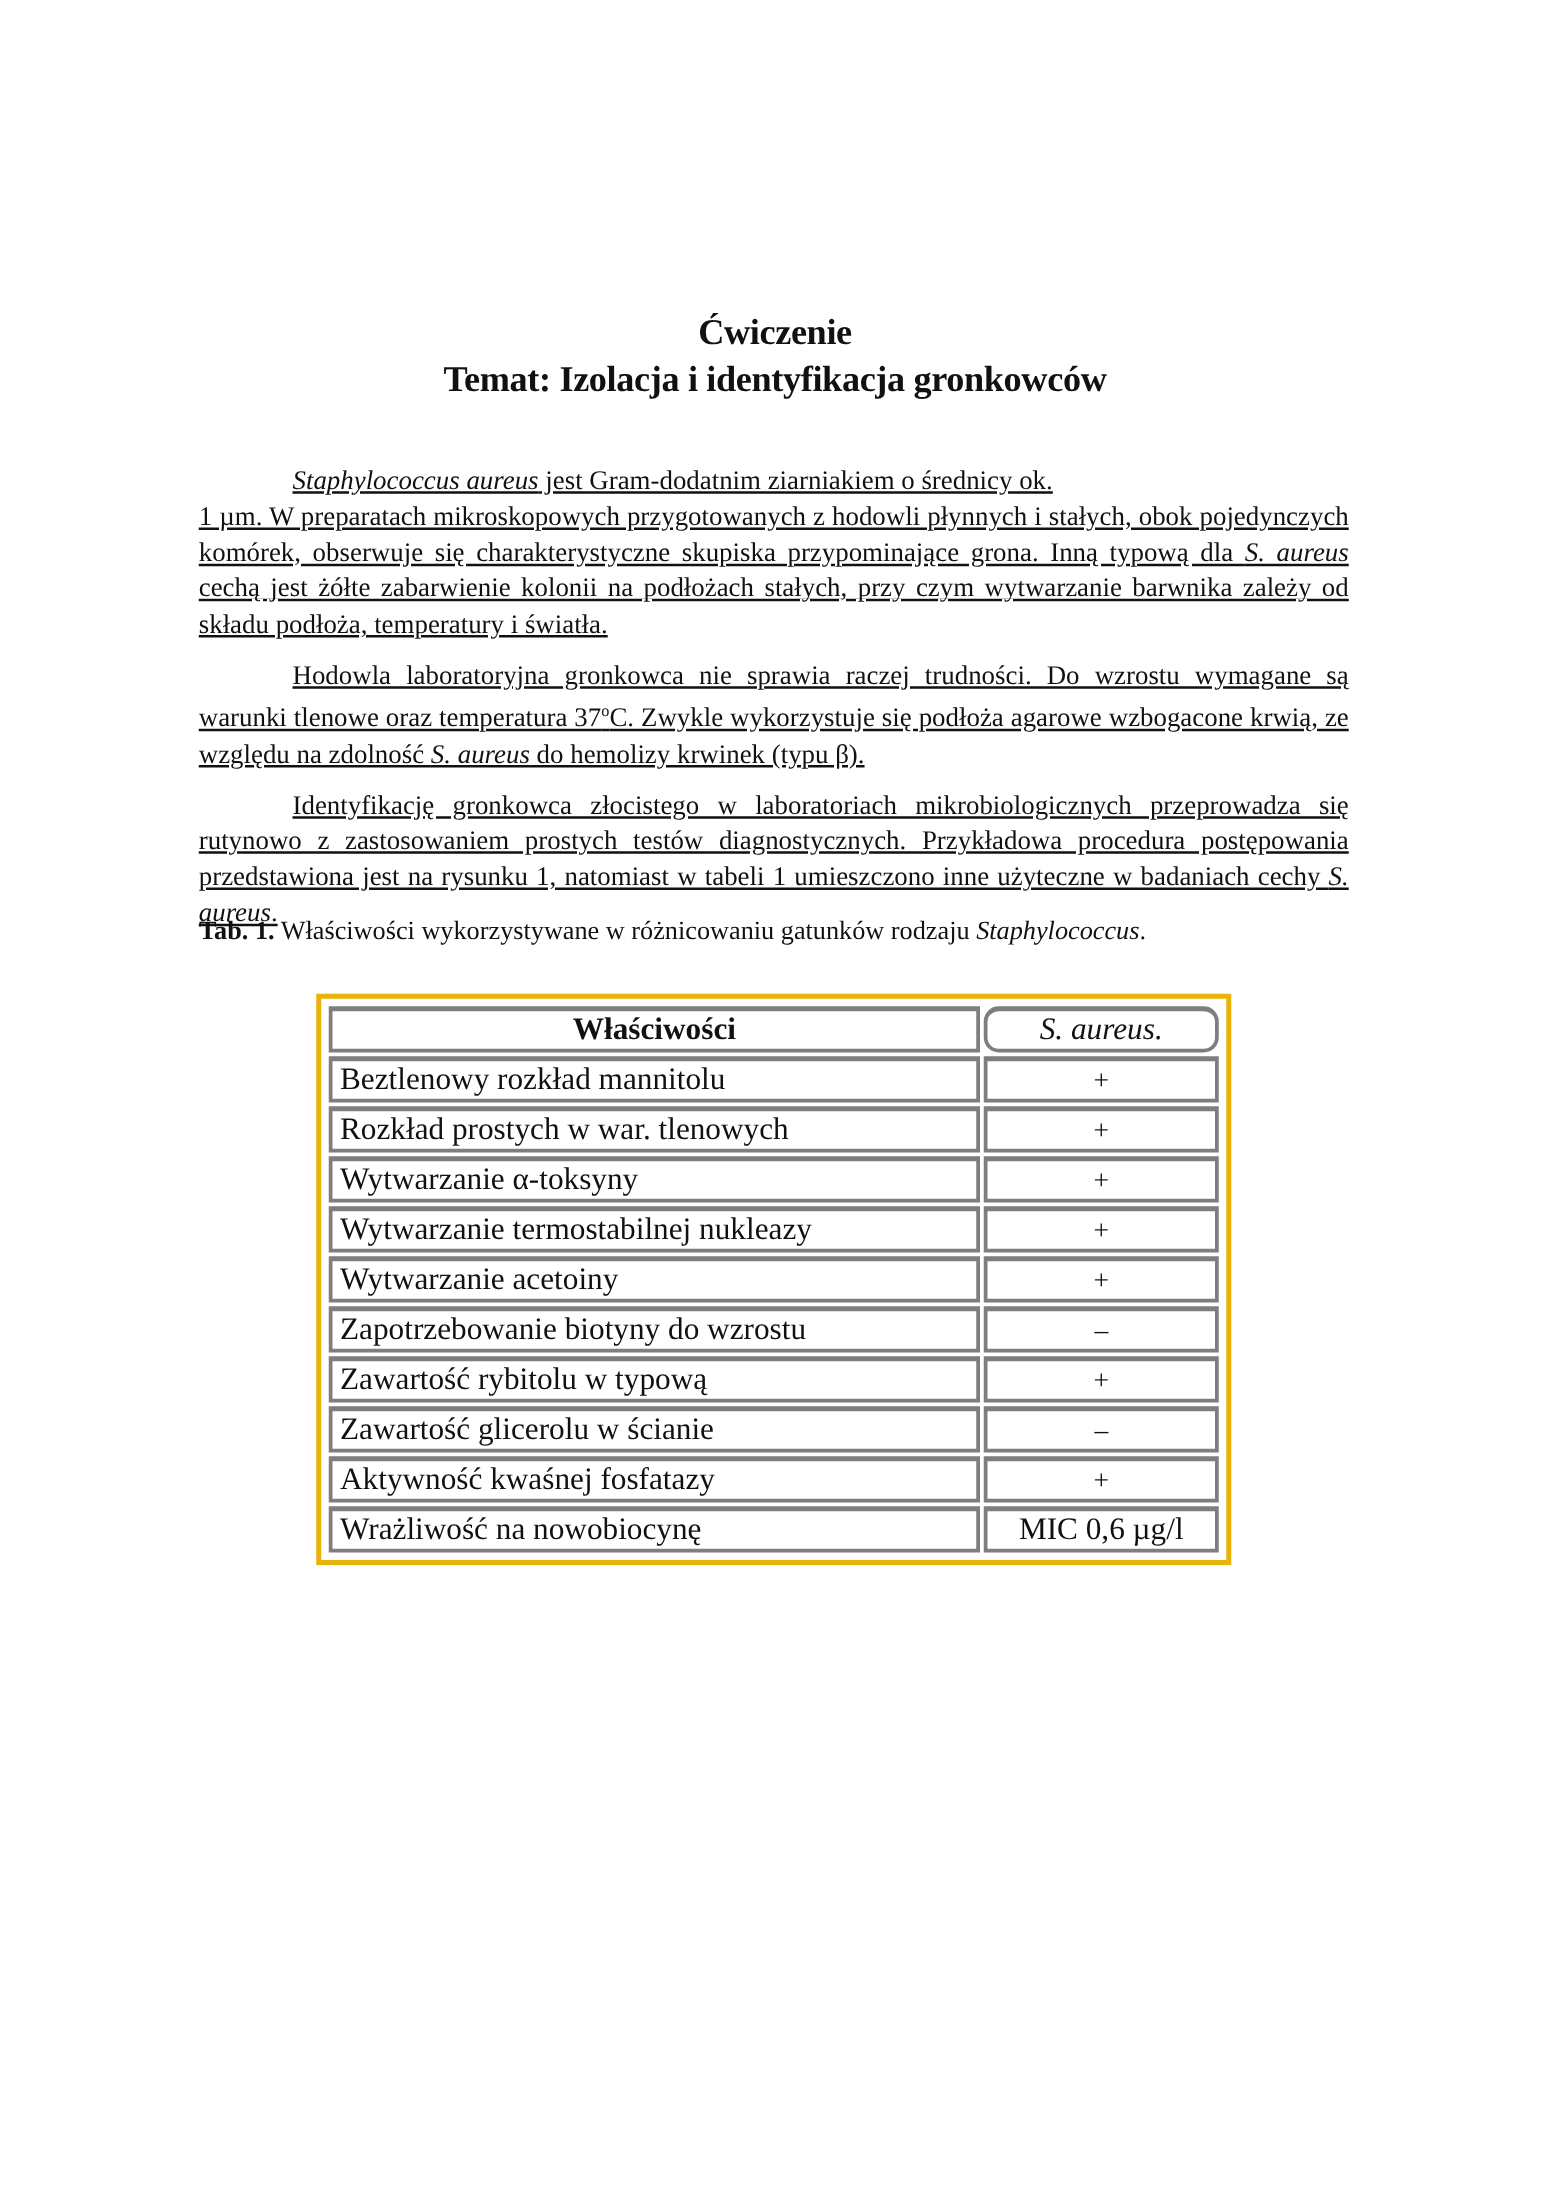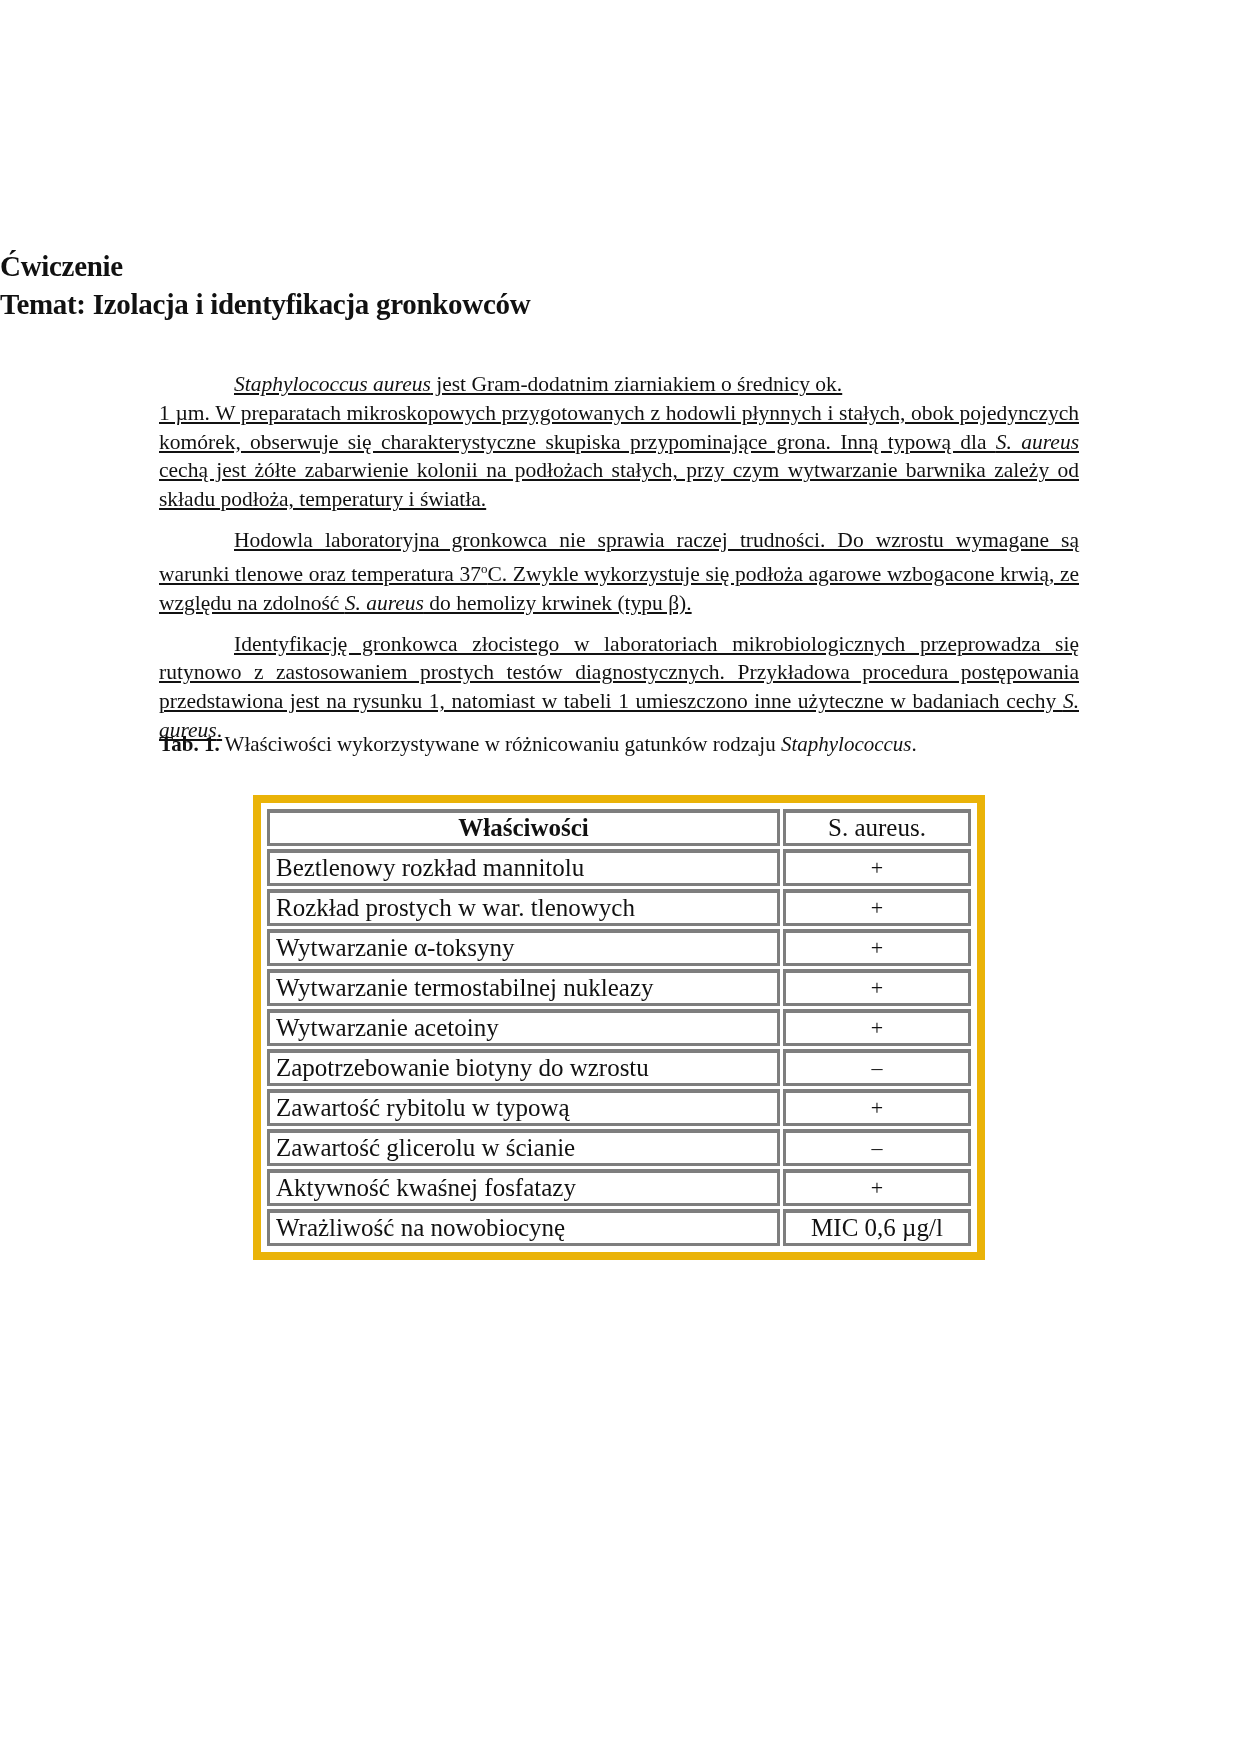--- a/index.html
+++ b/index.html
@@ -1,36 +1,36 @@
 <!DOCTYPE html>
 <html><head>
 <meta charset="utf-8">
 <style>
   html, body { margin:0; padding:0; background:#ffffff; }
   body { width:1240px; height:1754px; position:relative; overflow:hidden;
          font-family:"Liberation Serif","DejaVu Serif",serif; color:#111; }
-  .title { position:absolute; left:0; width:1240px; 
+  .title { position:absolute; left:0; width:1240px; text-align:center;
            font-weight:bold; font-size:29px; letter-spacing:-0.3px; }
   #t1 { top:250px; }
   #t2 { top:288px; }
   .body-text { position:absolute; left:147px; width:944px; top:358px;
                font-size:21.5px; line-height:28.8px; text-align:justify; }
   .body-text p { margin:12px;text-decoration:underline; }
   .indent { text-indent:75px; }
   i { font-style:italic; }
   .caption { position:absolute; left:0; width:1076px; top:732px; text-align:center;
              font-size:21px; }
   .caption b { font-weight:bold; }
   .tbl-wrap { position:absolute; left:253px; top:795px; width:732px;
-              border:8px solid #eab308; padding:3px; box-sizing:border-box; }
+              border:4px solid #eab308; padding:3px; box-sizing:border-box; }
   table { border-collapse:separate; border-spacing:3px; width:100%; }
   td, th { border:3px solid #7e7e7e; border-top-width:4px; padding:0 6px;
            font-size:25px; height:30px; line-height:30px; font-weight:normal; }
   th { font-weight:bold; text-align:center; }
-  th.col2 { font-weight:normal; }
+  th.col2 { font-style:italic; font-weight:normal;border-radius:12px; }
   td.val { text-align:center; width:170px; font-size:22px; }
   td.val.mic { font-size:25px;margin-left:20px; }
   sup { font-size:13px; }
 </style>
 </head>
 <body>
 
 <div class="title" id="t1">Ćwiczenie</div>
 <div class="title" id="t2">Temat: Izolacja i identyfikacja  gronkowców</div>
 

